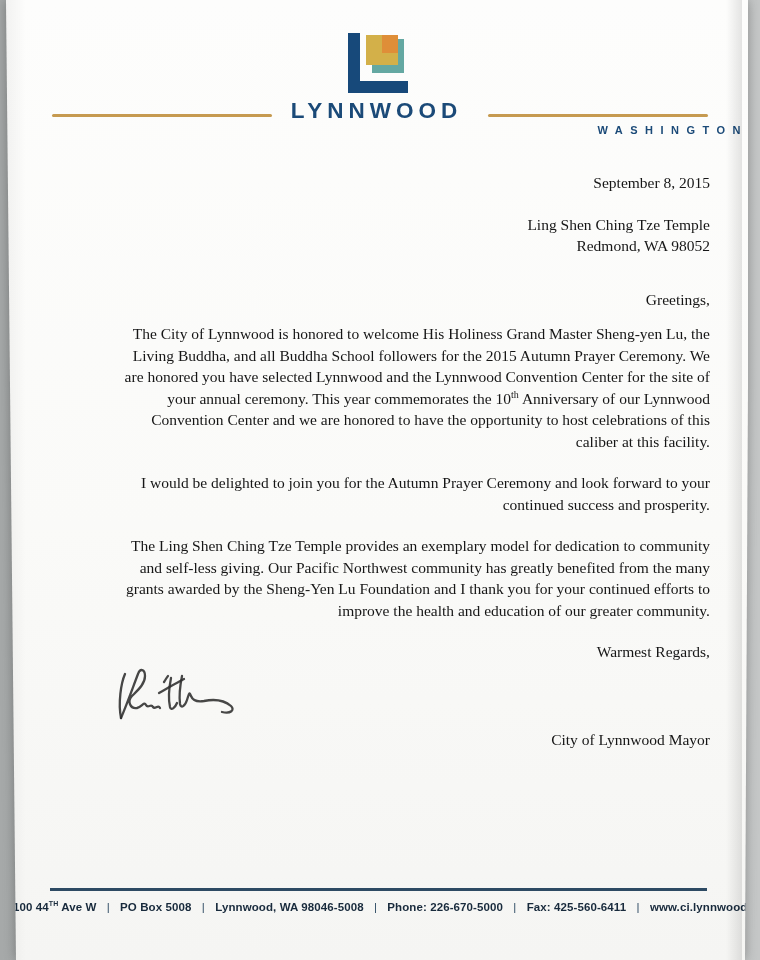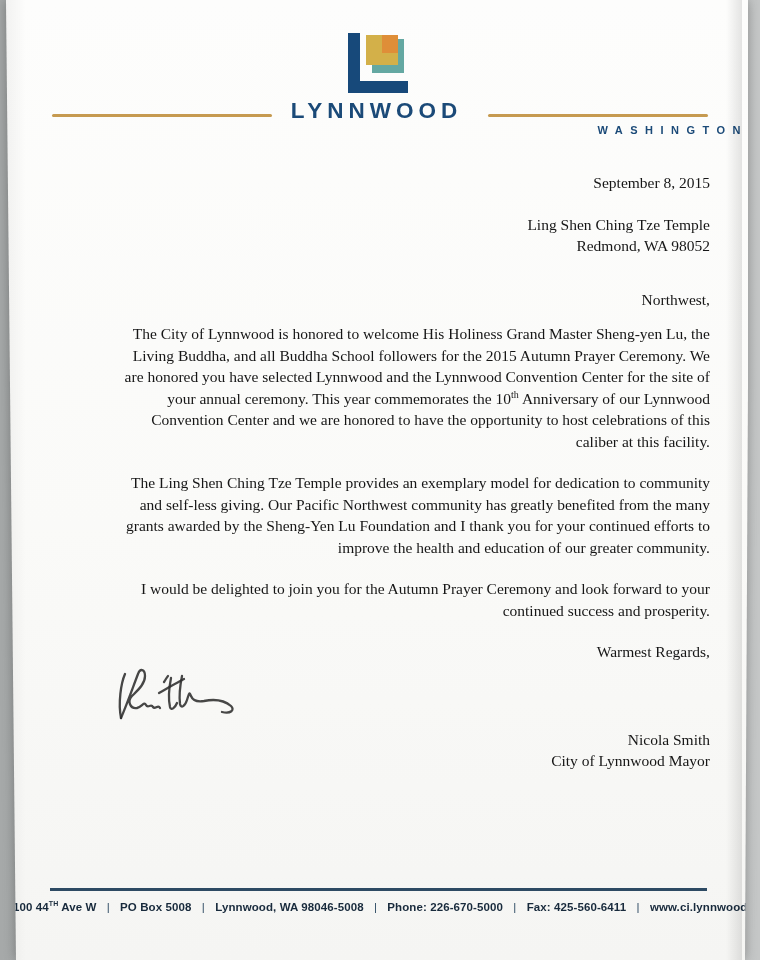--- a/index.html
+++ b/index.html
@@ -93,40 +93,39 @@
       <div class="rule-gold right"></div>
 
       <div class="letter">
         <p class="date">September 8, 2015</p>
 
         <div class="recipient">
           <div>Ling Shen Ching Tze Temple</div>
           <div>Redmond, WA 98052</div>
         </div>
 
-        <p class="salutation">Northwest,</p>
+        <p class="salutation">Greetings,</p>
 
         <p><span>The City of Lynnwood is honored to welcome His Holiness Grand Master Sheng-yen Lu, the Living Buddha, and all Buddha School followers for the 2015 Autumn Prayer Ceremony. We are honored you have selected Lynnwood and the Lynnwood Convention Center for the site of your annual ceremony. This year commemorates the 10</span><sup class="small">th</sup><span> Anniversary of our Lynnwood Convention Center and we are honored to have the opportunity to host celebrations of this caliber at this facility.</span></p>
 
+        <p>I would be delighted to join you for the Autumn Prayer Ceremony and look forward to your continued success and prosperity.</p>
+
         <p>The Ling Shen Ching Tze Temple provides an exemplary model for dedication to community and self-less giving. Our Pacific Northwest community has greatly benefited from the many grants awarded by the Sheng-Yen Lu Foundation and I thank you for your continued efforts to improve the health and education of our greater community.</p>
-
-        <p>I would be delighted to join you for the Autumn Prayer Ceremony and look forward to your continued success and prosperity.</p>
 
         <p class="closing">Warmest Regards,</p>
 
         <svg class="signature-svg" width="130" height="62" viewBox="0 0 130 62" xmlns="http://www.w3.org/2000/svg">
           <path d="M11 9 C7 18 4 38 7 53"></path>
           <path d="M7 53 C13 39 19 22 24 9 C26 3 31 4 31 11 C31 19 24 25 18 31 C13 36 16 44 23 43 C28 42 30 36 32 40 C34 44 37 38 39 42 C41 45 44 39 46 43"></path>
           <path d="M50 17 C52 14 53 12 54 11"></path>
           <path d="M57 13 C55 23 54 33 56 42 C57 46 61 43 63 38"></path>
           <path d="M45 28 C54 23 62 18 70 14"></path>
           <path d="M68 11 C66 21 65 31 66 39 C67 44 71 41 73 35 C75 29 75 26 77 31 C79 36 84 37 90 36 C100 34 110 35 117 41 C121 45 117 49 108 47"></path>
         </svg>
 
-        <p class="signer">Nicola Smith</p>
         <p class="signer">City of Lynnwood Mayor</p>
       </div>
 
       <div class="footer-rule"></div>
       <div class="footer-text">
         <span><span>19100 44</span><sup>TH</sup><span> Ave W</span></span>
         <span class="sep">|</span>
         <span>PO Box 5008</span>
         <span class="sep">|</span>
         <span>Lynnwood, WA 98046-5008</span>

